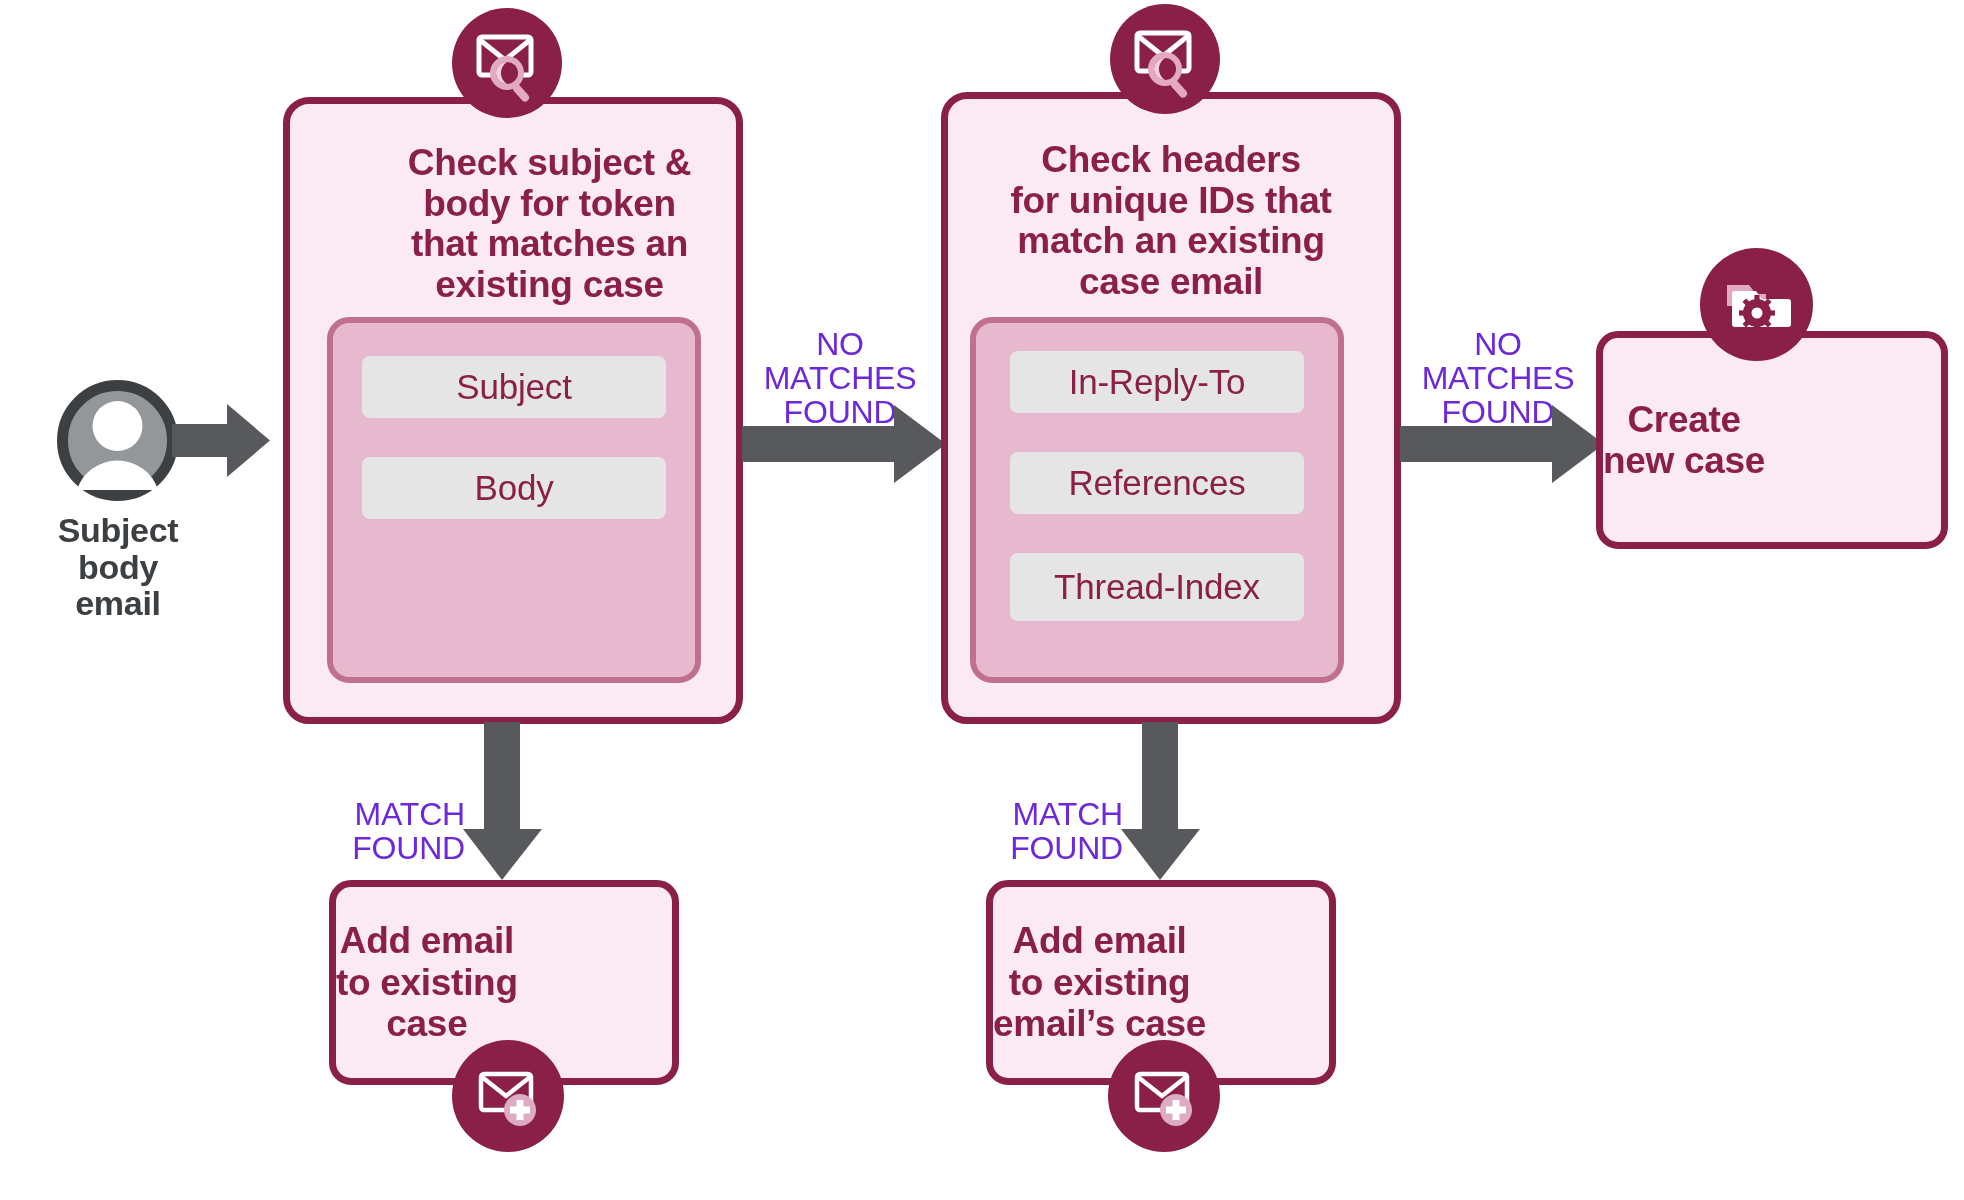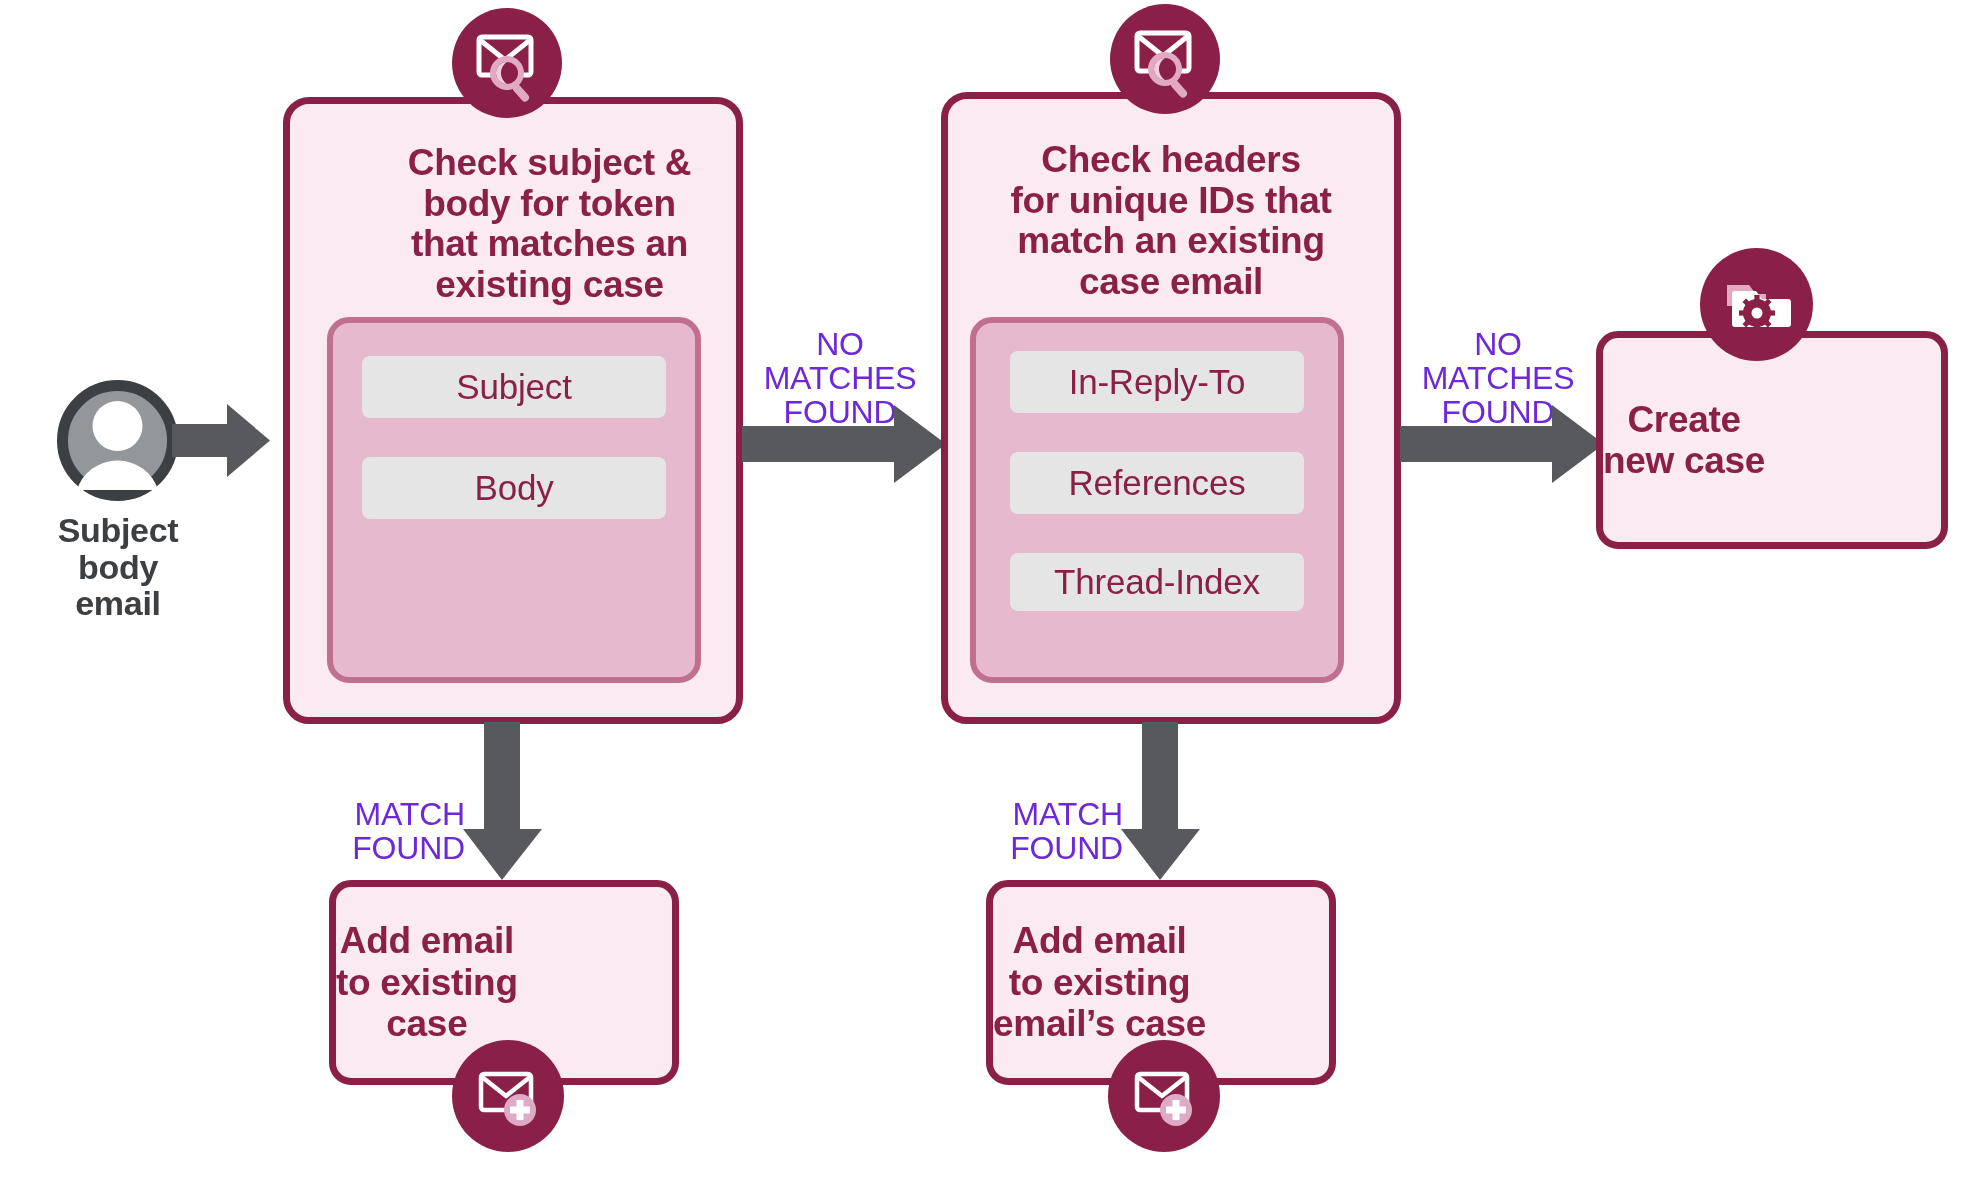--- a/index.html
+++ b/index.html
@@ -195,21 +195,21 @@
   <div class="stage-title" style="left:933px; top:140px; width:476px;">
     <div>Check headers</div>
     <div>for unique IDs that</div>
     <div>match an existing</div>
     <div>case email</div>
   </div>
 
   <div class="inner-panel" style="left:970px; top:317px; width:374px; height:366px;">
     <div class="chip" style="left:34px; top:129px; width:294px; height:62px;">References</div>
     <div class="chip" style="left:34px; top:28px; width:294px; height:62px;">In-Reply-To</div>
-    <div class="chip" style="left:34px; top:230px; width:294px; height:58px;">Thread-Index</div>
+    <div class="chip" style="left:34px; top:230px; width:294px; height:68px;">Thread-Index</div>
   </div>
 
   <div class="flow-label" style="left:1393px; top:288px; width:210px;">
     <div>NO</div>
     <div>MATCHES</div>
     <div>FOUND</div>
   </div>
   <div class="abs" style="left:1400px; top:403px; width:206px; height:82px;">
     <svg width="206" height="82" viewBox="0 0 206 82">
       <path d="M0 23 L152 23 L152 2 L204 41 L152 80 L152 59 L0 59 Z" fill="#57595c"></path>

